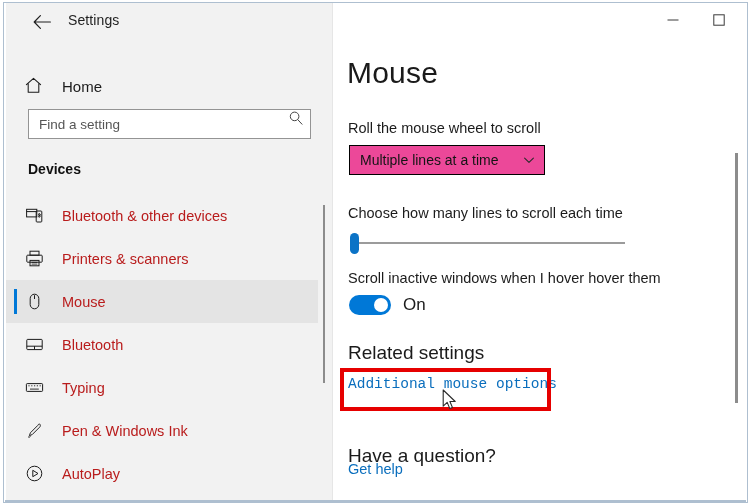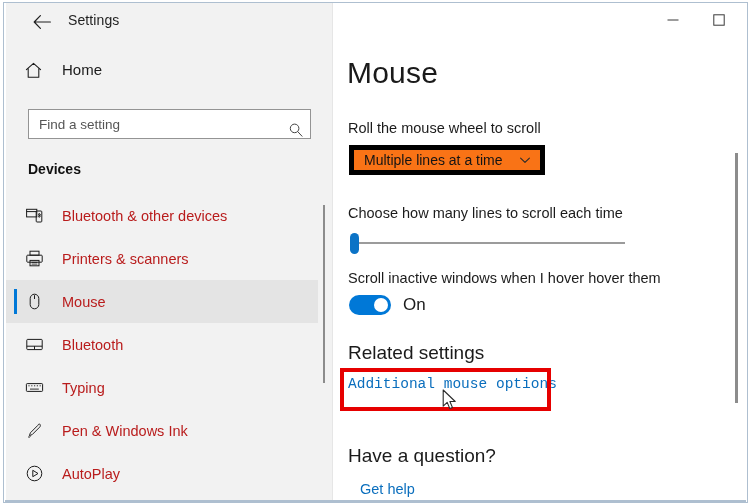--- a/index.html
+++ b/index.html
@@ -92,21 +92,21 @@
     background: #f2f2f2;
     overflow: hidden;
   }
   #home-row {
     position: absolute;
     left: 0;
     top: 58px;
     width: 300px;
     height: 34px;
     display: flex;
-    align-items: flex-start;
+    align-items: flex-end;
     cursor: pointer;
   }
   #home-row .nav-icon {
     width: 46px;
     display: flex;
     justify-content: center;
     align-items: center;
     margin-left: 4px;
   }
   #home-row .nav-label {
@@ -119,21 +119,21 @@
   #search-box {
     position: absolute;
     left: 22px;
     top: 106px;
     width: 283px;
     height: 30px;
     background: #ffffff;
     border: 1px solid #949494;
     box-sizing: border-box;
     display: flex;
-    align-items: flex-end;
+    align-items: flex-start;
     cursor: text;
   }
   #search-input {
     flex: 1;
     border: 0;
     outline: 0;
     background: transparent;
     font-family: "Liberation Sans", sans-serif;
     font-size: 13.5px;
     color: #3b3b3b;
@@ -255,22 +255,22 @@
   #label-lines  { top: 202px; }
   #label-inactive { top: 267px; }
 
   
   #dropdown {
     position: absolute;
     left: 16px;
     top: 142px;
     width: 196px;
     height: 30px;
-    background: #f97316;
-    border: 5px solid #000000;
+    background: #ec4899;
+    border: 1px solid #000000;
     box-sizing: border-box;
     display: flex;
     align-items: center;
     cursor: pointer;
   }
   #dropdown-value {
     flex: 1;
     font-size: 14px;
     color: #141414;
     padding-left: 10px;
@@ -352,21 +352,21 @@
 
   .link {
     position: absolute;
     left: 15px;
     font-size: 14.5px;
     color: #0a6ebd;
     cursor: pointer;
     white-space: nowrap;
   }
   #link-additional { top: 373px; font-family: Liberation Mono, monospace; }
-  #link-gethelp    { top: 478px; margin-left: 12px; }
+  #link-gethelp    { top: 458px; }
 
   
   #annotation-box {
     position: absolute;
     left: 7px;
     top: 365px;
     width: 211px;
     height: 43px;
     border: 4px solid #e60000;
     box-sizing: border-box;

